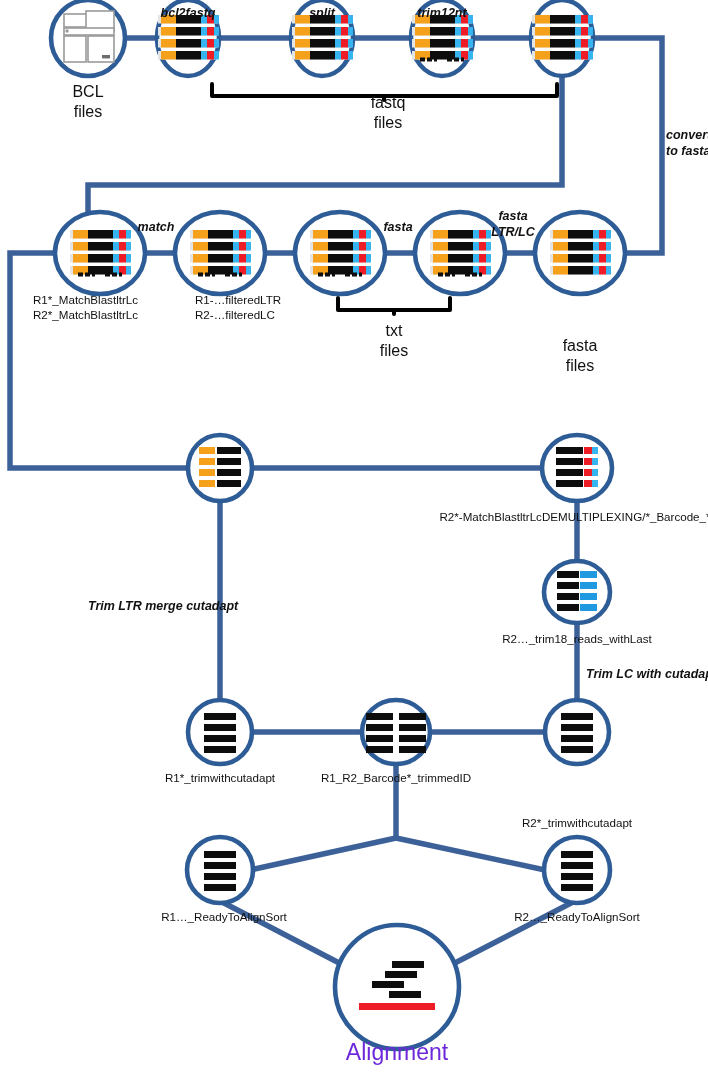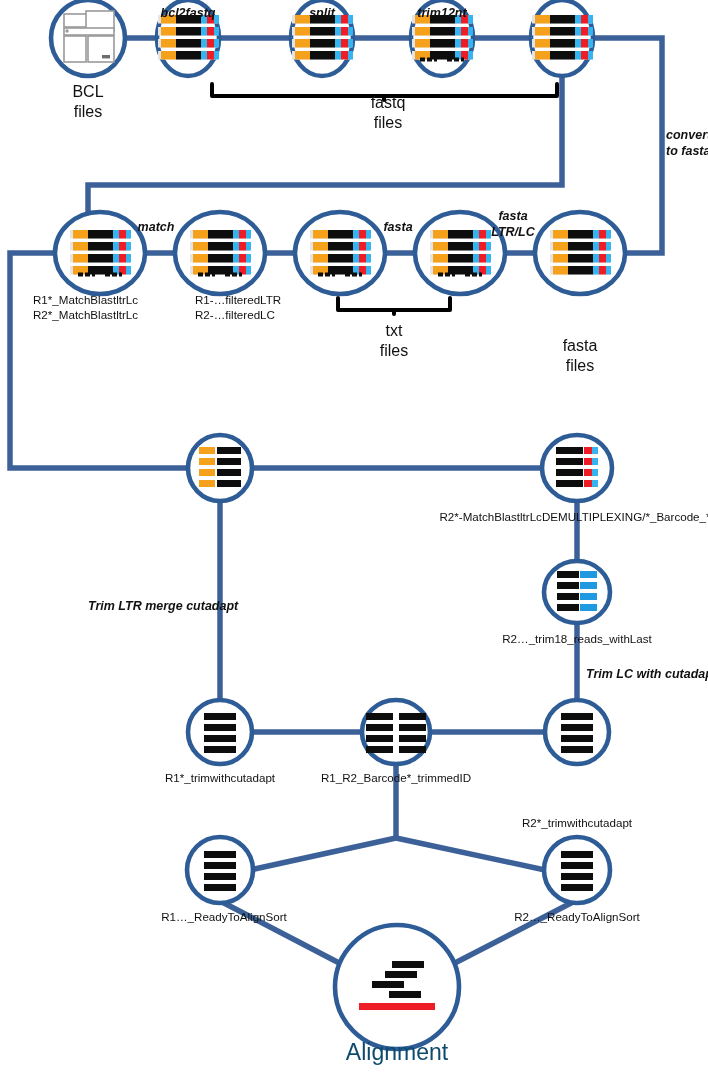--- a/index.html
+++ b/index.html
@@ -7,21 +7,21 @@
        font-family:"Liberation Sans","DejaVu Sans",sans-serif;color:#0d0d0d;}
   #stage{position:absolute;left:0;top:0;width:708px;height:903px;}
   svg.layer{position:absolute;left:0;top:0;width:708px;height:1075px;overflow:visible;}
   #edges{z-index:1;}
   #nodes{z-index:2;}
   .lbl{position:absolute;z-index:3;line-height:1.12;white-space:nowrap;}
   .opname{font-style:italic;font-weight:bold;font-size:12.5px;color:#111;}
   .fname{font-size:11.6px;color:#111;}
   .fname.two{line-height:1.30;white-space:pre-line;margin-left:12px;}
   .grouplbl{font-size:16px;color:#111;text-align:center;line-height:1.22;white-space:pre-line;}
-  .bigname{font-size:23px;color:#0c4a6e;}
+  .bigname{font-size:23px;color:#6d28d9;}
   .ctr{transform:translateX(-50%);text-align:center;}
 </style>
 </head>
 <body>
 
 <div id="stage">
 
   <svg class="layer" id="edges" viewBox="0 0 708 1075">
     <g fill="none" stroke="#3c6098" stroke-width="5.5" stroke-linecap="butt" stroke-linejoin="miter">
 

